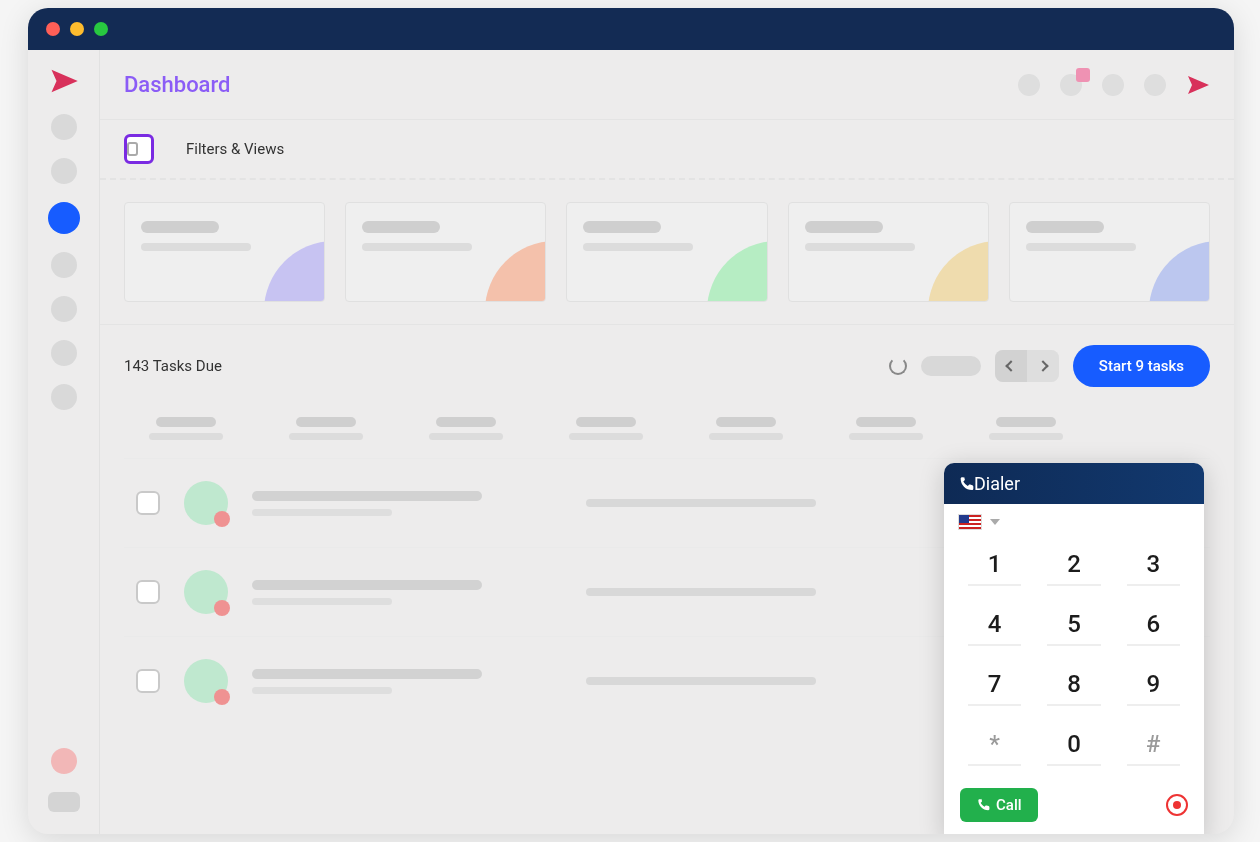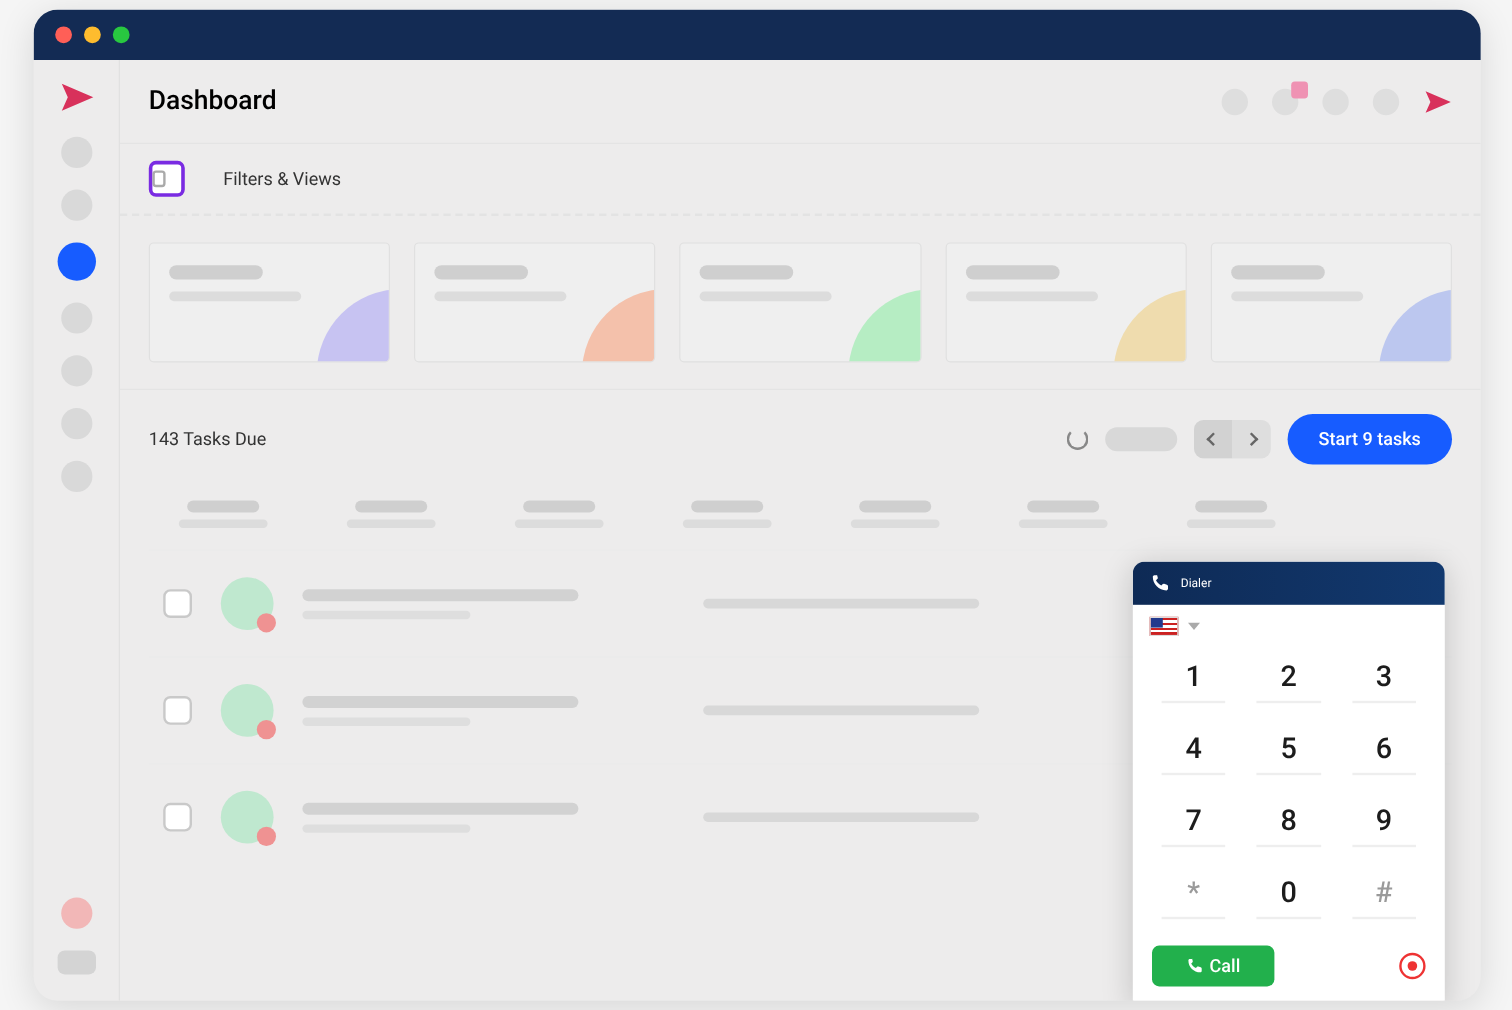--- a/index.html
+++ b/index.html
@@ -33,21 +33,21 @@
   .sb-chip {
     width: 32px; height: 20px; border-radius: 6px; background: #d4d4d4;
   }
 
   
   .main { flex: 1; position: relative; overflow: hidden; }
   .header {
     height: 70px; padding: 0 24px; display: flex; align-items: center;
     border-bottom: 1px solid #e4e4e4; justify-content: space-between;
   }
-  .header h1 { font-size: 22px; font-weight: 500; color: #000000; }
+  .header h1 { font-size: 22px; font-weight: 500; color: #8b5cf6; }
   .header-icons { display: flex; align-items: center; gap: 20px; }
   .hi-dot { width: 22px; height: 22px; border-radius: 50%; background: #dedede; position: relative; }
   .hi-dot.badge::after {
     content:""; position:absolute; top:-6px; right:-8px; width:14px; height:14px;
     background:#ef92b3; border-radius:3px;
   }
   .hi-send { width: 24px; height: 24px; }
 
   
   .filters-row {
@@ -137,22 +137,22 @@
   .line-mid { width:230px; height:8px; background:#d8d8d8; border-radius:4px; margin-left:80px; }
 
   
   .dialer {
     position:absolute; right:30px; bottom:-4px; width:260px;
     background:#fff; border-radius:10px 10px 0 0; box-shadow:0 4px 26px rgba(0,0,0,0.18);
     overflow:hidden;
   }
   .dialer-head {
     background: linear-gradient(90deg,#0e2a55,#12396f);
-    color:#fff; display:flex; align-items:center; gap:10px;
-    padding:10px 14px; font-size:10px;
+    color:#fff; display:flex; align-items:center; gap:0;
+    padding:10px 14px; font-size:18px;
   }
   .phone-ico { width:16px; height:16px; }
   .dialer-country {
     padding:10px 14px 2px; display:flex; align-items:center; gap:8px;
   }
   .flag {
     width:24px; height:16px; background:#c22; position:relative; overflow:hidden;
     border:1px solid #ddd;
   }
   .flag::before {
@@ -176,21 +176,21 @@
     border:0; background:transparent; cursor:pointer;
     padding:2px 0 6px; border-bottom:2px solid #eee;
   }
   .key.sym { color:#9a9a9a; }
   .dialer-foot {
     display:flex; align-items:center; justify-content:space-between;
     padding:12px 16px 16px;
   }
   .call-btn {
     background:#22b04c; color:#fff; border:0; border-radius:6px;
-    padding:8px 28px; font-size:15px; font-weight:500;
+    padding:8px 16px; font-size:15px; font-weight:500;
     display:flex; align-items:center; gap:6px; cursor:pointer;
   }
   .rec {
     width:22px; height:22px; border:2px solid #e33; border-radius:50%;
     display:flex; align-items:center; justify-content:center; cursor:pointer;
     background: transparent;
   }
   .rec::after { content:""; width:8px; height:8px; background:#e33; border-radius:50%; }
 </style>
 </head>

